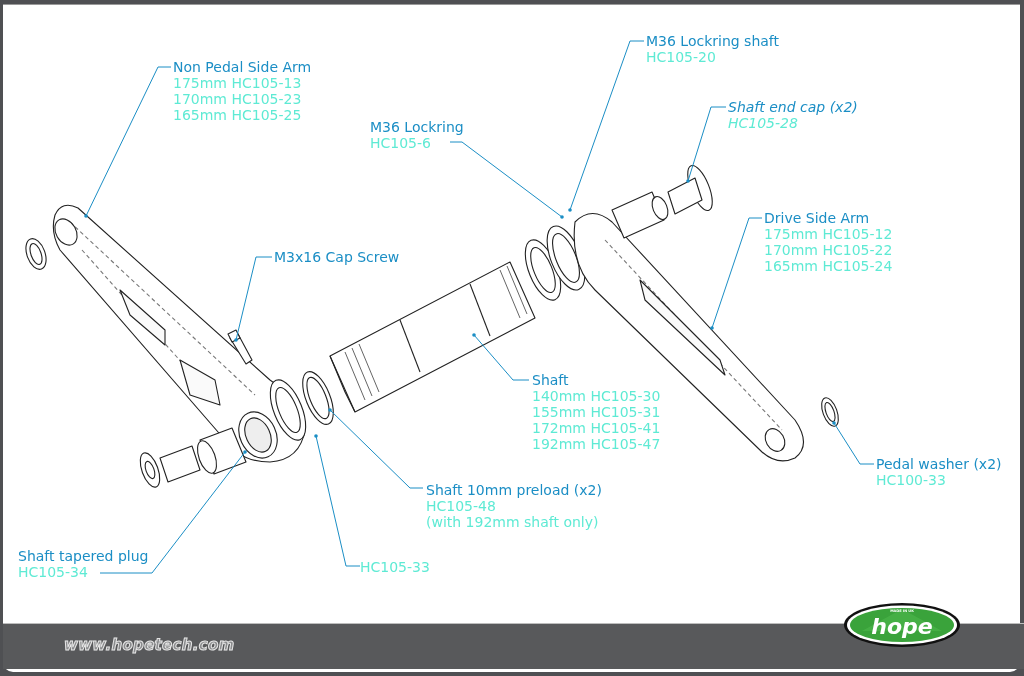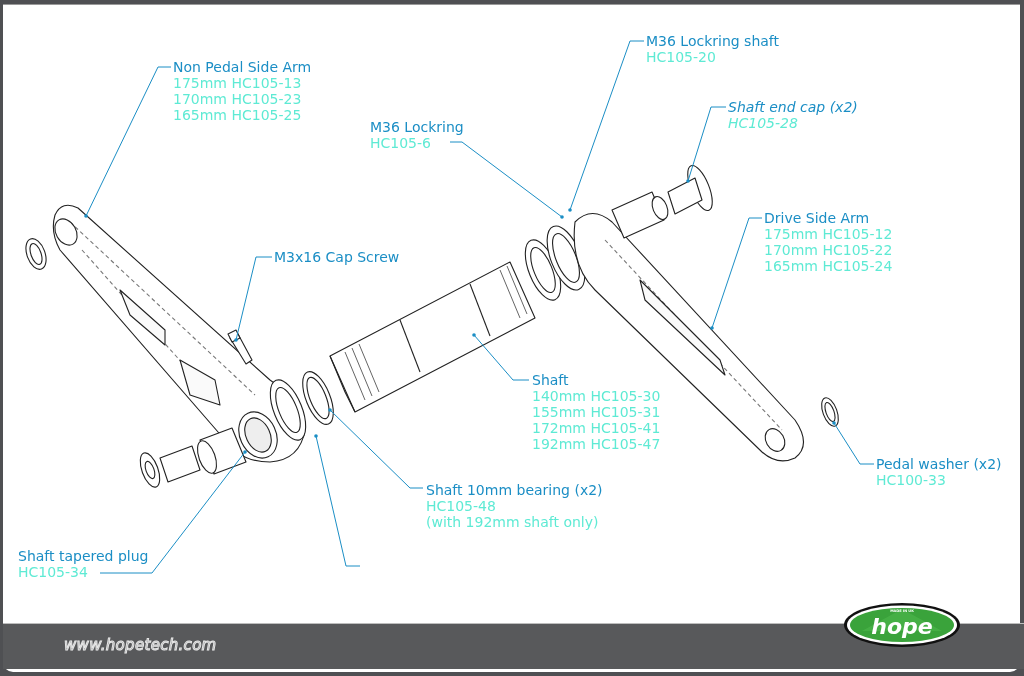--- a/index.html
+++ b/index.html
@@ -16,21 +16,21 @@
     overflow: hidden;
   }
   .topline { position:absolute; left:0; top:0; width:100%; height:1px; background:#9a9a9a; }
   .footer {
     position: absolute; left: 0; top: 623px; width: 100%; height: 45px;
     background: #58595b;
     border-top: 1px solid #bdbdbd;
   }
   .url {
     position: absolute; left: 64px; top: 636px;
-    font-family: "DejaVu Sans", sans-serif; font-weight: normal; font-style: italic;
+    font-family: "DejaVu Sans", sans-serif; font-weight: bold; font-style: italic;
     font-size: 15px; color: #8a8b8d; letter-spacing: 0.3px;
     -webkit-text-stroke: 1px #e6e6e6;
   }
   .issue {
     position: absolute; left: 872px; top: 651px;
     font-family: "Liberation Sans", sans-serif; font-style: italic;
     font-size: 8px; color: #e8e8e8; margin-top: 33px;
   }
   .logo { position: absolute; left: 842px; top: 601px; width: 120px; height: 48px; }
   svg.diagram { position: absolute; left: 0; top: 0; }
@@ -205,31 +205,32 @@
   <span class="s">172mm HC105-41</span>
   <span class="s">192mm HC105-47</span>
 </div>
 
 <div class="lbl" style="left:876px; top:456px;">
   <span class="t">Pedal washer (x2)</span>
   <span class="s">HC100-33</span>
 </div>
 
 <div class="lbl" style="left:426px; top:482px;">
-  <span class="t">Shaft 10mm bearing (x2)</span>
+  <span class="t">Shaft 10mm preload (x2)</span>
   <span class="s">HC105-48</span>
   <span class="s">(with 192mm shaft only)</span>
 </div>
 
 <div class="lbl" style="left:18px; top:548px;">
   <span class="t">Shaft tapered plug</span>
   <span class="s">HC105-34</span>
 </div>
 
 <div class="lbl" style="left:360px; top:559px;">
+  <span class="s">HC105-33</span>
 </div>
 
 <div class="footer" style="left:3px;"></div>
 <div class="url">www.hopetech.com</div>
 <svg class="logo" viewBox="0 0 120 48">
   <ellipse cx="60" cy="24" rx="58" ry="22" fill="#111"></ellipse>
   <ellipse cx="60" cy="24" rx="55" ry="19.5" fill="#fff"></ellipse>
   <ellipse cx="60" cy="24" rx="52" ry="17" fill="#3aa33b"></ellipse>
   <path d="M20 30 L60 8 L100 30 Z" fill="#4cb84d" opacity="0.6"></path>
   <text x="60" y="11" text-anchor="middle" font-size="3.5" fill="#fff" font-family="DejaVu Sans, sans-serif" font-weight="bold">MADE IN UK</text>

